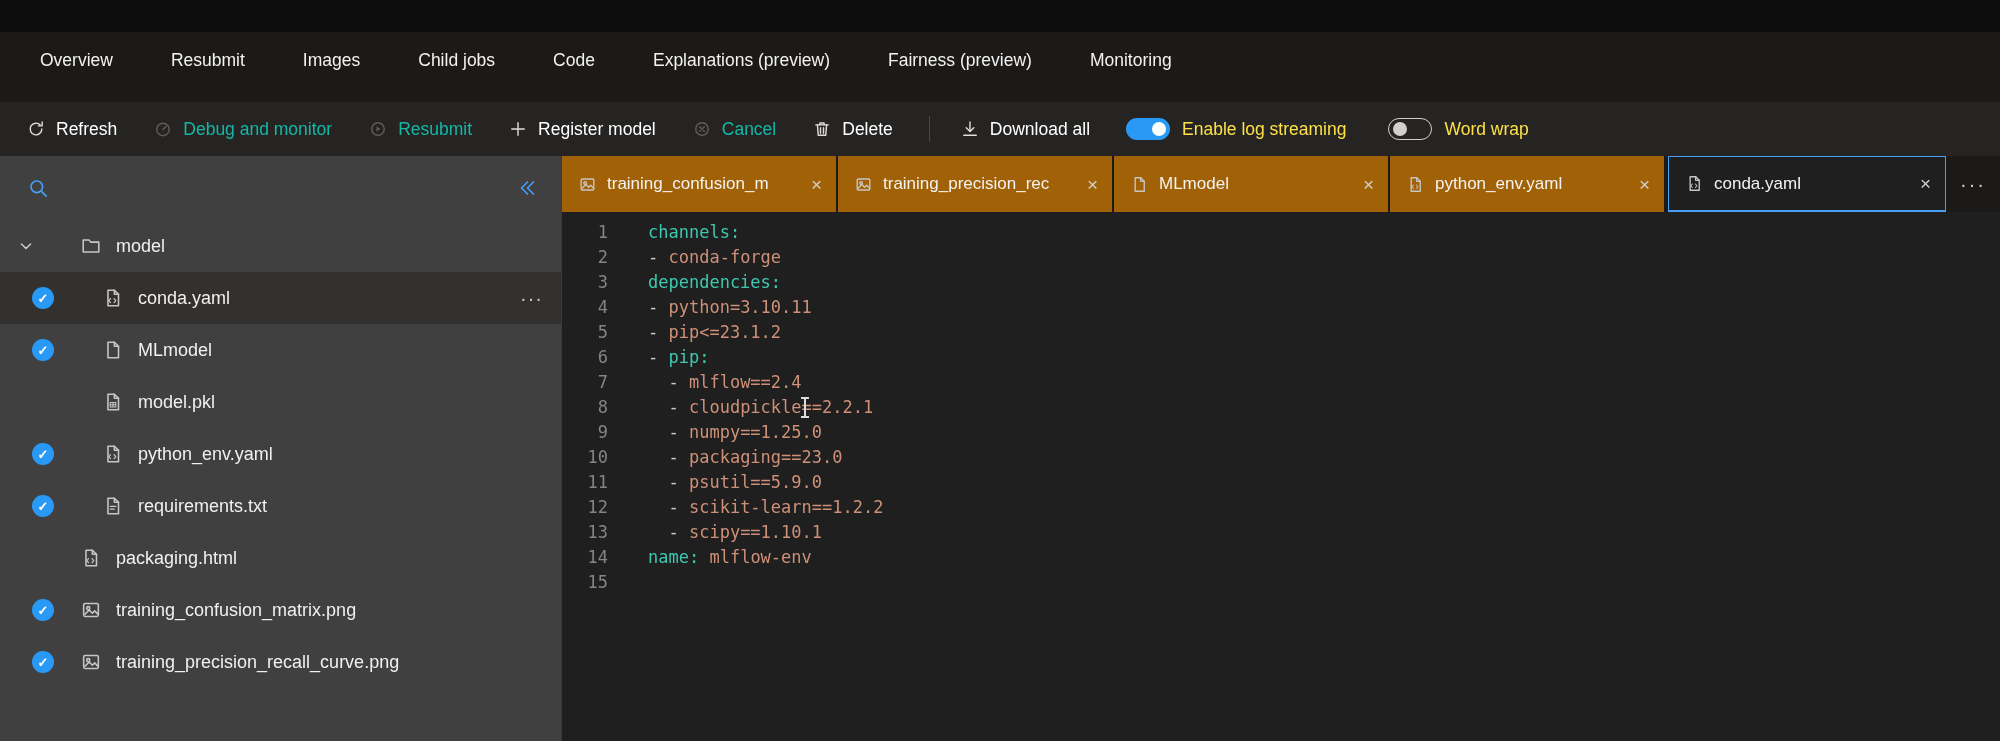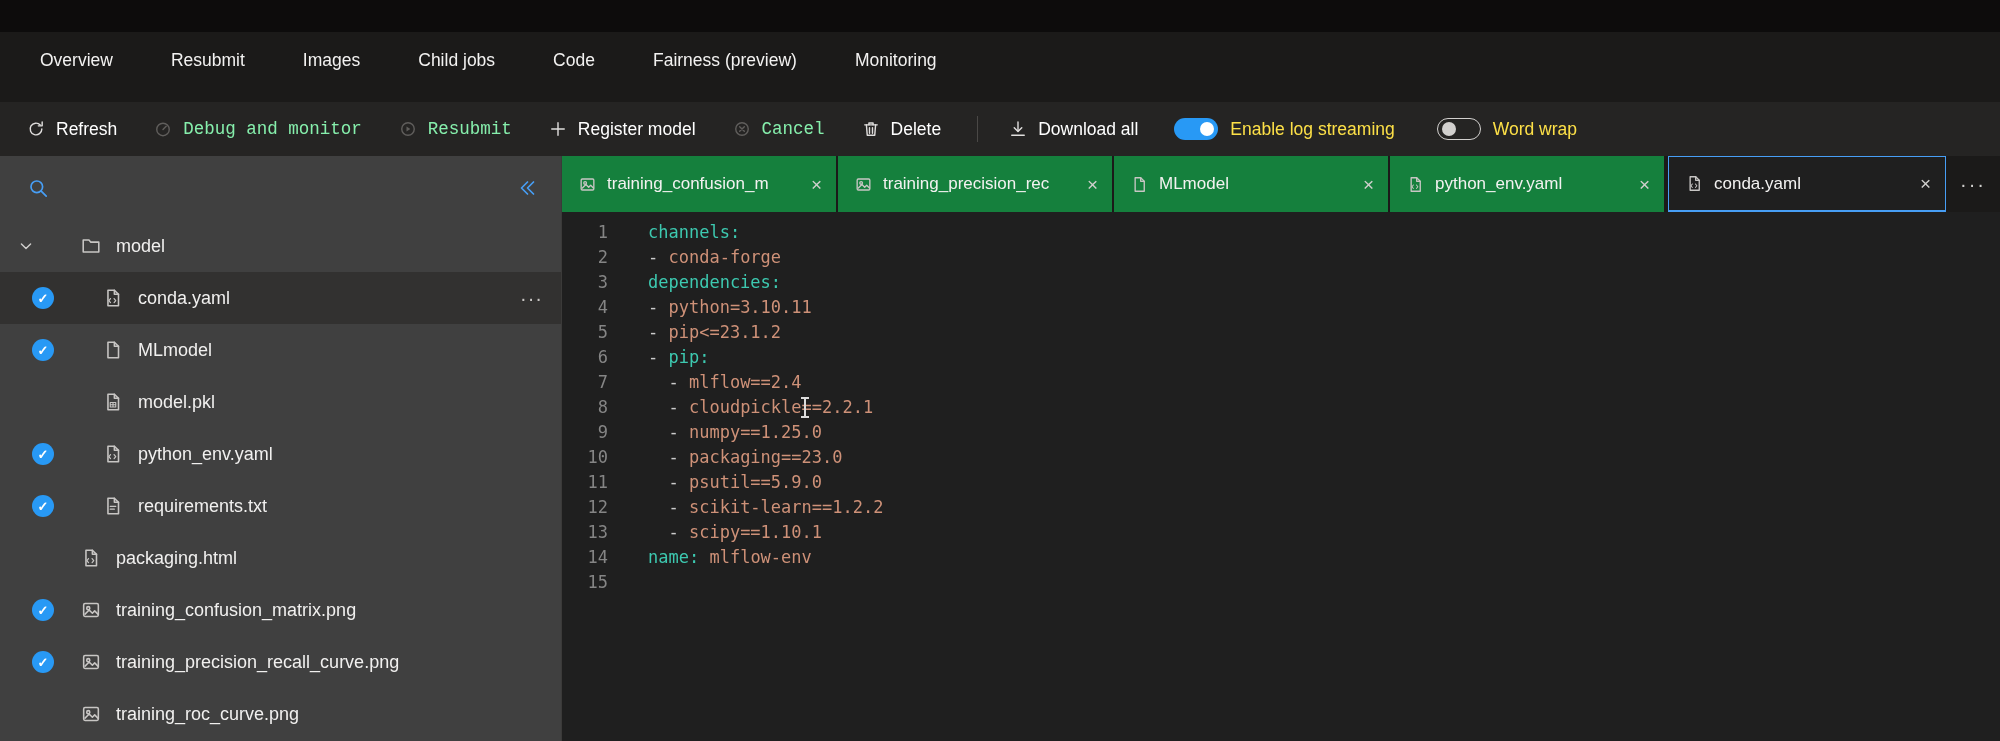--- a/index.html
+++ b/index.html
@@ -23,21 +23,21 @@
   .nav-item.active::after{content:"";position:absolute;left:-2px;right:-2px;bottom:9px;height:3px;
             border-radius:2px;background:var(--accent);}
 
   
   .toolbar{margin-top:14px;height:54px;background:#252423;display:flex;align-items:center;
            padding:0 30px 0 26px;}
   .tb-buttons{display:flex;align-items:center;}
   .tb-btn{display:flex;align-items:center;gap:10px;margin-right:36px;background:transparent;border:0;
           color:#ffffff;font-family:inherit;font-size:17.5px;cursor:pointer;white-space:nowrap;}
   .tb-btn .icon{width:20px;height:20px;color:#e0dedd;}
-  .tb-btn.disabled{color:#86efac;cursor:default;font-family:Liberation Mono, monospace;}
+  .tb-btn.disabled{color:#14b8a6;cursor:default;}
   .tb-btn.disabled .icon{color:#605e5c;}
   .tb-sep{width:1px;height:26px;background:#4a4846;margin-right:30px;}
   .tb-toggles{display:flex;align-items:center;}
   .tb-toggle{display:flex;align-items:center;margin-right:42px;cursor:pointer;}
   .switch{position:relative;width:44px;height:22px;border-radius:12px;flex:0 0 auto;}
   .switch.on{background:var(--toggle-on);}
   .switch.on .knob{position:absolute;top:4px;right:4px;width:14px;height:14px;border-radius:50%;background:#ffffff;}
   .switch.off{border:1px solid #d2d0ce;}
   .switch.off .knob{position:absolute;top:3px;left:4px;width:14px;height:14px;border-radius:50%;background:#d2d0ce;}
   .tgl-label{margin-left:12px;font-size:17.5px;color:#fde047;white-space:nowrap;}
@@ -67,21 +67,21 @@
   .tree-label{margin-left:14px;white-space:nowrap;}
   .row-more{position:absolute;right:18px;top:0;height:100%;display:flex;align-items:center;
             color:#c8c6c4;font-size:20px;letter-spacing:1px;}
   .explorer-scroll{flex:0 0 13px;height:13px;padding:2px 1px;background:#1b1a19;}
   .explorer-scroll .thumb{height:9px;width:100%;background:#3f4957;}
 
   
   .editor-area{flex:1 1 auto;display:flex;flex-direction:column;background:#1f1f1f;min-width:0;}
   .tabbar{position:relative;height:56px;flex:0 0 56px;background:#1b1a19;display:flex;align-items:stretch;}
   .tab{width:276px;flex:0 0 276px;display:flex;align-items:center;gap:10px;padding:0 12px 0 16px;
-       background:#15803d;border-right:2px solid #1b1a19;font-size:17px;color:#f3f2f1;cursor:pointer;}
+       background:#a16207;border-right:2px solid #1b1a19;font-size:17px;color:#f3f2f1;cursor:pointer;}
   .tab .icon.tab-ico{width:19px;height:19px;color:#c8c6c4;flex:0 0 auto;}
   .tab-label{flex:1 1 auto;overflow:hidden;white-space:nowrap;}
   .tab-close{flex:0 0 auto;color:#d0cfcd;font-size:19px;line-height:1;padding:2px;cursor:pointer;}
   .tab.active{flex-basis:278px;width:278px;background:#1f1f1f;border:1px solid var(--accent);
               border-bottom:2px solid var(--accent);margin-left:2px;}
   .tab-overflow{position:absolute;right:14px;top:0;bottom:0;display:flex;align-items:center;
               color:#d0cfcd;font-size:20px;letter-spacing:2px;cursor:pointer;}
 
   .code{position:relative;flex:1 1 auto;padding-top:8px;background:#1f1f1f;
         font-family:"DejaVu Sans Mono",monospace;font-size:17px;}
@@ -104,20 +104,21 @@
 <body>
 
 <div class="app">
 
   <nav class="topnav" id="topnav">
       <div class="nav-item">Overview</div>
       <div class="nav-item">Resubmit</div>
       <div class="nav-item">Images</div>
       <div class="nav-item">Child jobs</div>
       <div class="nav-item">Code</div>
+      <div class="nav-item">Explanations (preview)</div>
       <div class="nav-item">Fairness (preview)</div>
       <div class="nav-item">Monitoring</div>
     </nav>
 
   <div class="toolbar">
     <div class="tb-buttons" id="tb-buttons">
         <button class="tb-btn">
           <span class="icon">
             <svg viewBox="0 0 24 24" fill="none" stroke="currentColor" stroke-width="1.7" stroke-linecap="round" stroke-linejoin="round">
               <path d="M19 12a7 7 0 1 1-1.9-4.8"></path>
@@ -317,30 +318,20 @@
             <span class="check">✓</span>
             <span class="icon tree-ico root-ico">
               <svg viewBox="0 0 24 24" fill="none" stroke="currentColor" stroke-width="1.7" stroke-linecap="round" stroke-linejoin="round">
                 <rect x="4" y="5" width="16" height="14" rx="1.5"></rect>
                 <circle cx="9" cy="10" r="1.7"></circle>
                 <path d="M5.5 16.5l4.5-4.5 3.5 3.5 2.5-2.5 3.5 3.5"></path>
               </svg>
             </span>
             <span class="tree-label">training_precision_recall_curve.png</span>
           </div>
-          <div class="tree-row">
-            <span class="icon tree-ico root-ico">
-              <svg viewBox="0 0 24 24" fill="none" stroke="currentColor" stroke-width="1.7" stroke-linecap="round" stroke-linejoin="round">
-                <rect x="4" y="5" width="16" height="14" rx="1.5"></rect>
-                <circle cx="9" cy="10" r="1.7"></circle>
-                <path d="M5.5 16.5l4.5-4.5 3.5 3.5 2.5-2.5 3.5 3.5"></path>
-              </svg>
-            </span>
-            <span class="tree-label">training_roc_curve.png</span>
-          </div>
         </div>
       <div class="explorer-scroll">
         <div class="thumb"></div>
       </div>
     </aside>
 
     <main class="editor-area">
       <div class="tabbar" id="tabbar">
         <div class="tab">
             <span class="icon tab-ico">

